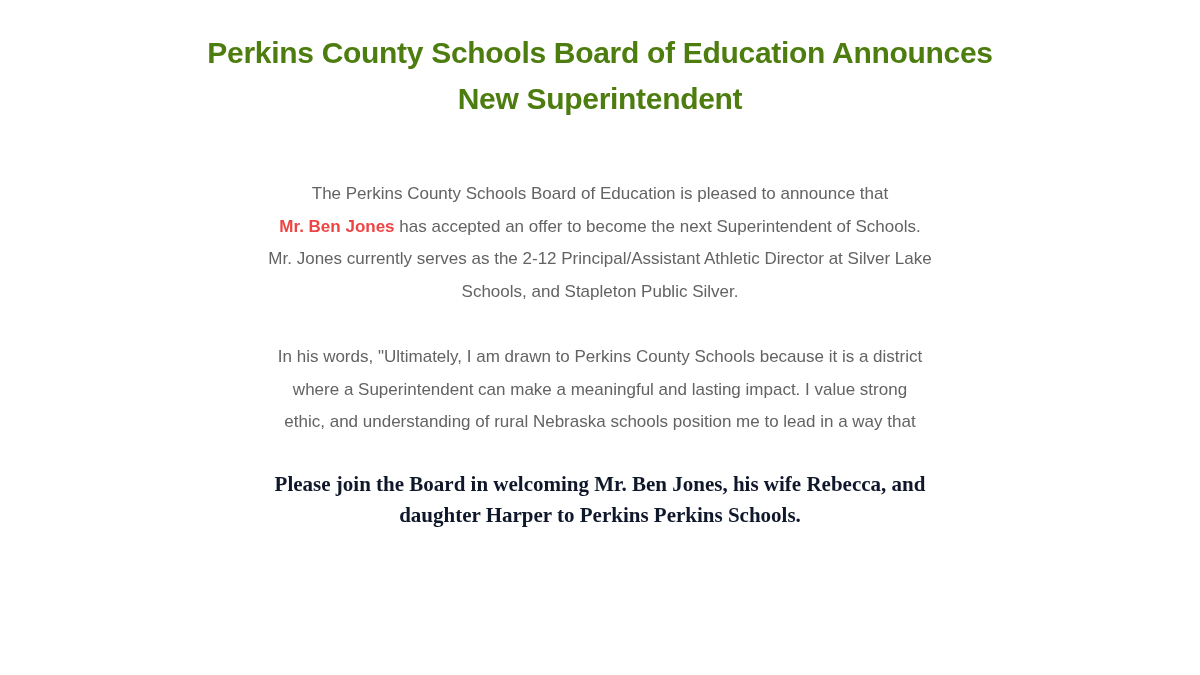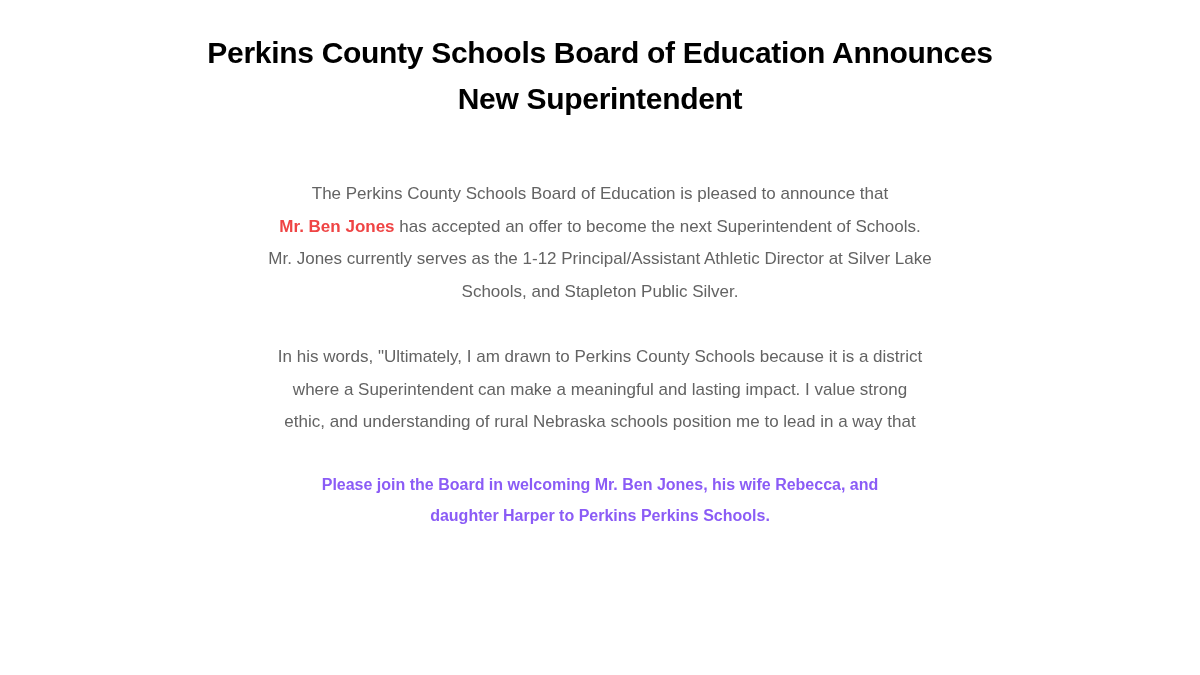--- a/index.html
+++ b/index.html
@@ -19,56 +19,57 @@
       height: 675px;
       box-sizing: border-box;
       padding-top: 30px;
       text-align: center;
     }
     .title {
       font-size: 30px;
       font-weight: bold;
       line-height: 46px;
       letter-spacing: -0.3px;
-      color: #000000;
+      color: #4d7c0f;
       margin: 0 0 0 0;
     }
     .title span { display: block; }
     .para {
       font-size: 17px;
       line-height: 32.5px;
       color: #636363;
       margin: 0;
     }
     .para .line { display: block; white-space: nowrap; }
     .para strong { color: #ef4444; font-weight: bold; }
     .p1 { margin-top: 56px; }
     .p2 { margin-top: 33px; }
     .closing {
       margin-top: 30px;
-      font-size: 16px;
+      font-size: 21px;
       line-height: 31px;
       font-weight: bold;
-      color: #8b5cf6;
+      color: #0f172a;
+      font-family: Liberation Serif, serif;
     }
     .closing span { display: block; }
   </style>
 </head>
 <body>
 
 <div class="page">
   <h1 class="title">
     <span>Perkins County Schools Board of Education Announces</span>
     <span>New Superintendent</span>
   </h1>
 
   <p class="para p1">
     <span class="line">The Perkins County Schools Board of Education is pleased to announce that</span>
     <span class="line"><strong>Mr. Ben Jones</strong><span> has accepted an offer to become the next Superintendent of Schools.</span></span>
-    <span class="line">Mr. Jones currently serves as the 1-12 Principal/Assistant Athletic Director at Silver Lake</span>
+    <span class="line">Mr. Jones currently serves as the 2-12 Principal/Assistant Athletic Director at Silver Lake</span>
     <span class="line">Schools, and Stapleton Public Silver.</span>
   </p>
 
   <p class="para p2">
     <span class="line">In his words, "Ultimately, I am drawn to Perkins County Schools because it is a district</span>
     <span class="line">where a Superintendent can make a meaningful and lasting impact. I value strong</span>
     <span class="line">ethic, and understanding of rural Nebraska schools position me to lead in a way that</span>
   </p>
 
   <p class="closing">

